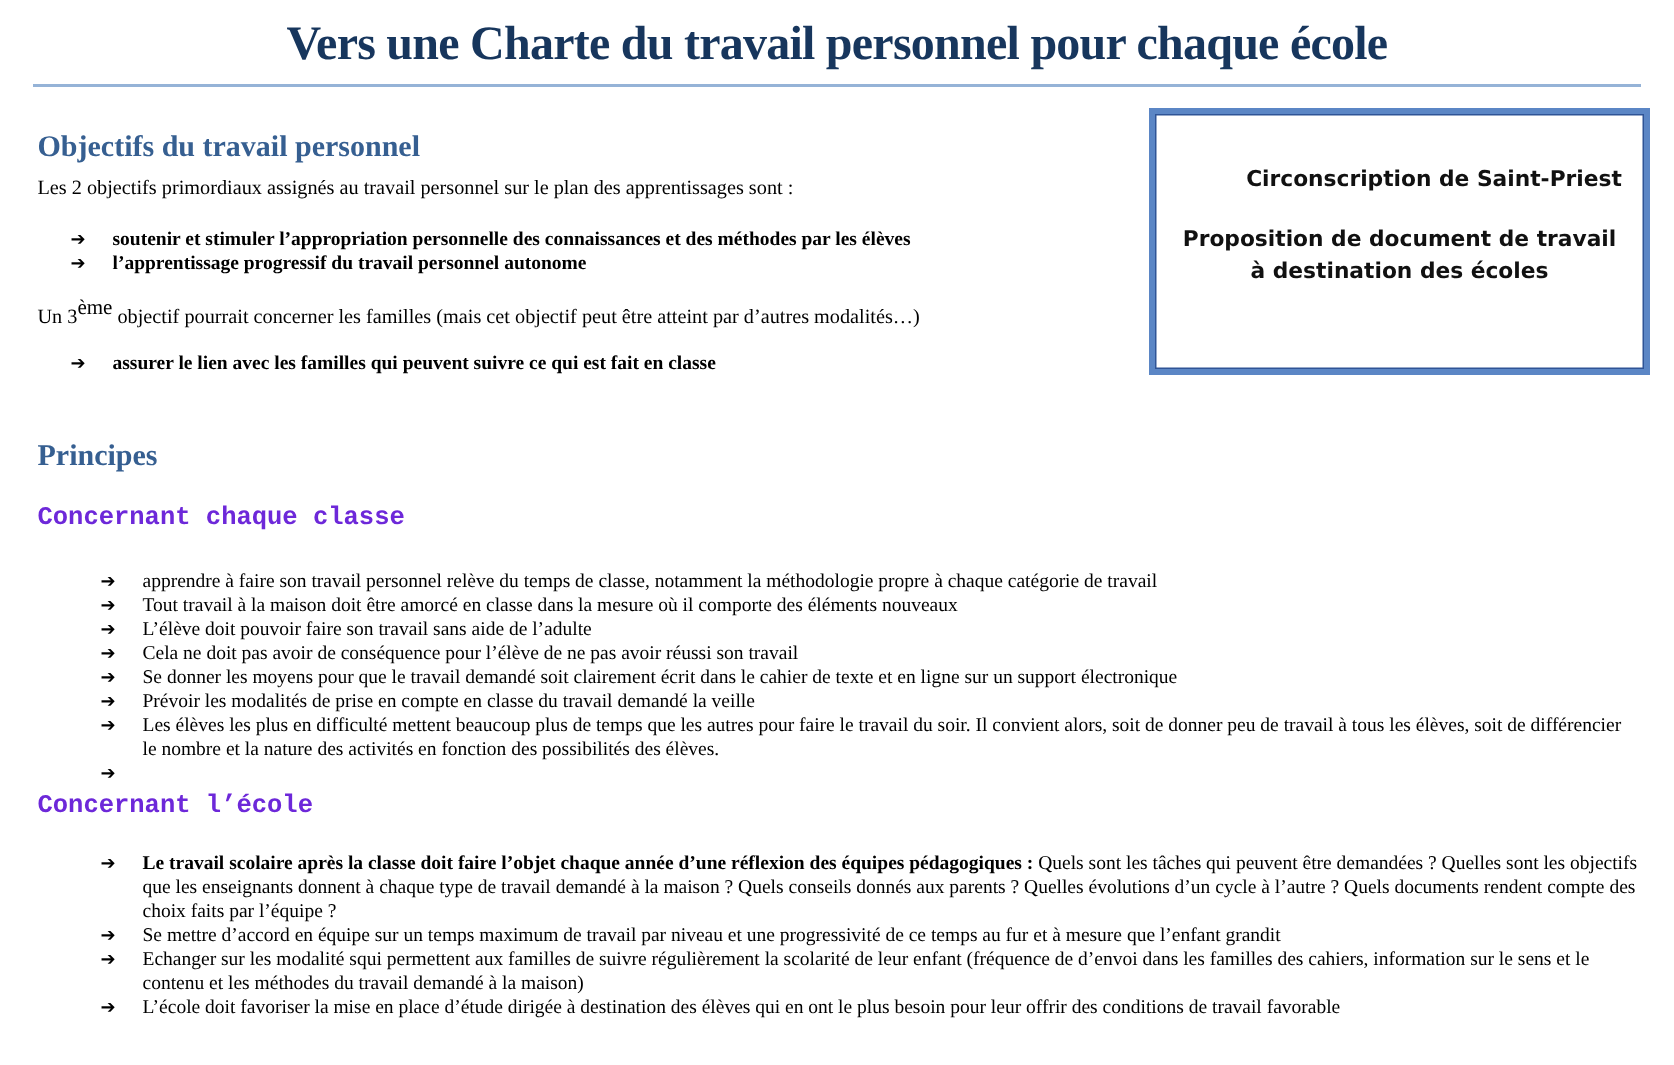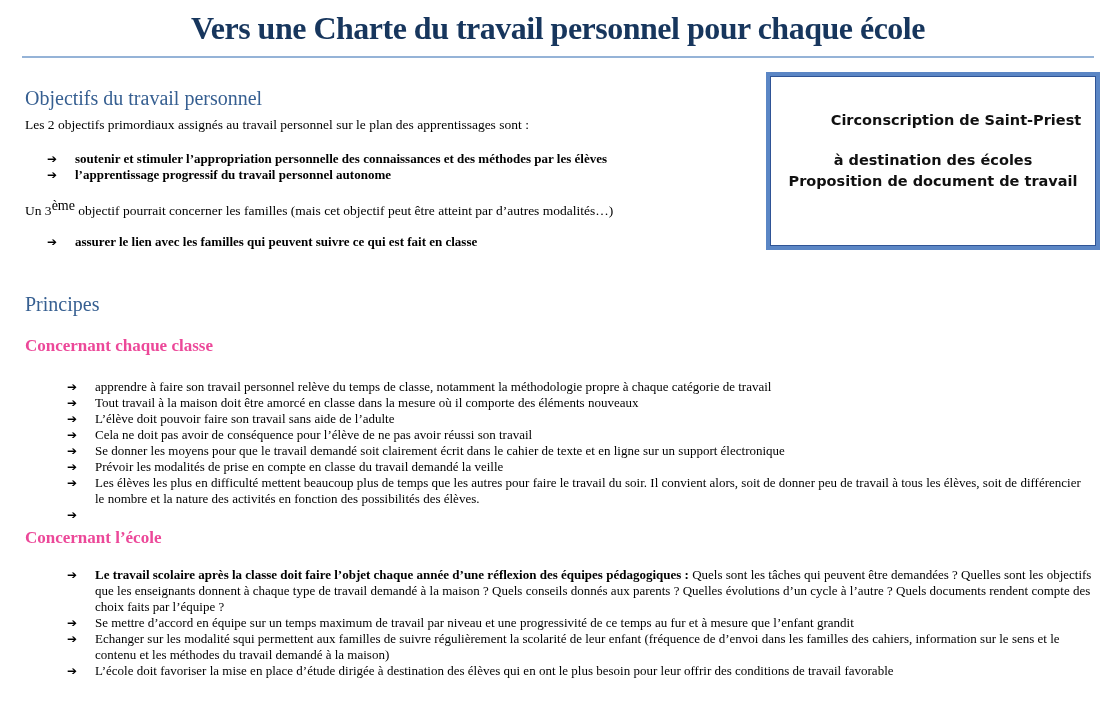--- a/index.html
+++ b/index.html
@@ -30,30 +30,30 @@
     text-align:center; padding-top:34px;
     font-family:"DejaVu Sans", sans-serif;
     font-weight:bold; font-size:14.5px; color:#111;
   }
   .info-box p { margin:0; line-height:21px; }
   .info-box .first { margin-bottom:19px;margin-left:46px; }
 
   
   .content { padding:0 20px 0 25px; }
   .h1 {
-    font-size:20px; font-weight:normal; color:#365F91;
+    font-size:20px; font-weight:bold; color:#365F91;
     margin:0; line-height:24px;
     font-family:"Liberation Serif", serif;
   }
   .h1.objectifs { margin-top:28px; }
   .h1.principes { margin-top:42px; }
   .h2 {
-    font-size:17px; font-weight:bold; color:#ec4899;
+    font-size:17px; font-weight:bold; color:#6d28d9;
     margin:0; line-height:21px;
-    font-family:Liberation Serif, serif;
+    font-family:Liberation Mono, monospace;
   }
   .h2.classe { margin-top:19px; }
   .h2.ecole  { margin-top:4px; }
 
   .body-text { font-size:13.5px; line-height:16px; margin:0; }
   .narrow { max-width:735px; }
   .intro { margin-top:7px; }
   .note  { margin-top:20px; }
   sup { font-size:14px; vertical-align:super; line-height:0; }
 
@@ -82,22 +82,22 @@
 <body>
 
 <div class="page">
 
   <header class="doc-header">
     <h1 class="doc-title">Vers une Charte du travail personnel pour chaque école</h1>
   </header>
 
   <aside class="info-box">
     <p class="first">Circonscription de Saint-Priest</p>
+    <p>Proposition de document de travail</p>
     <p>à destination des écoles</p>
-    <p>Proposition de document de travail</p>
   </aside>
 
   <main class="content">
 
     <h2 class="h1 objectifs">Objectifs du travail personnel</h2>
     <p class="body-text narrow intro">Les 2 objectifs primordiaux assignés au travail personnel sur le plan des apprentissages sont :</p>
 
     <ul class="bullets obj-list">
       <li>
         <span class="arrow">➔</span>

